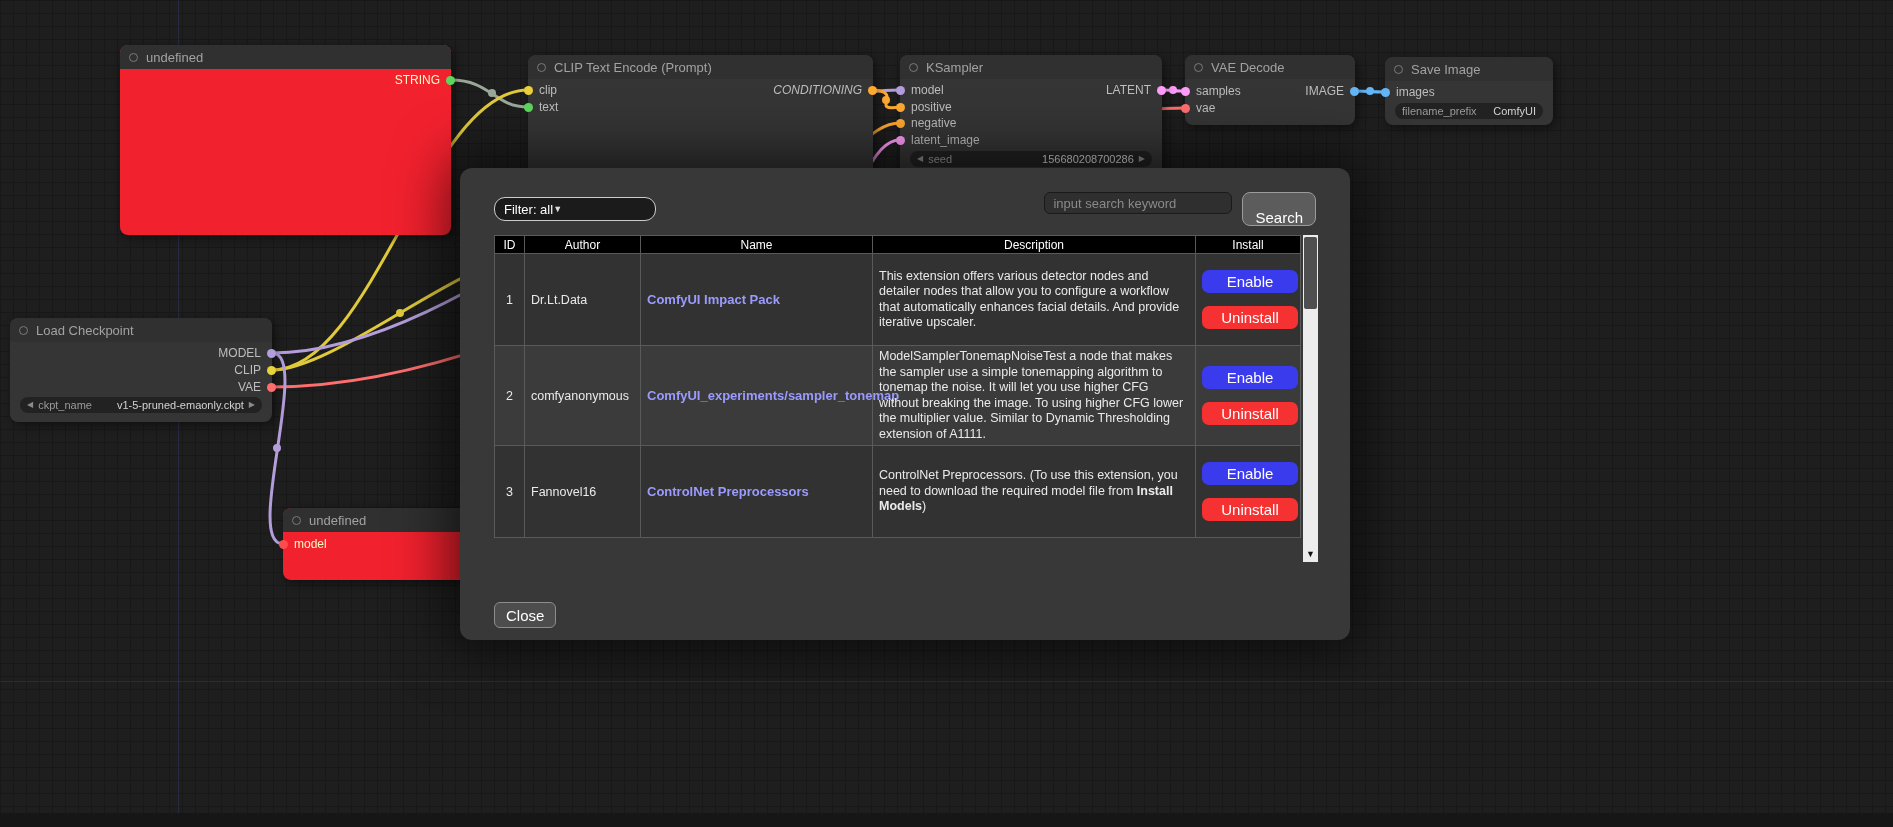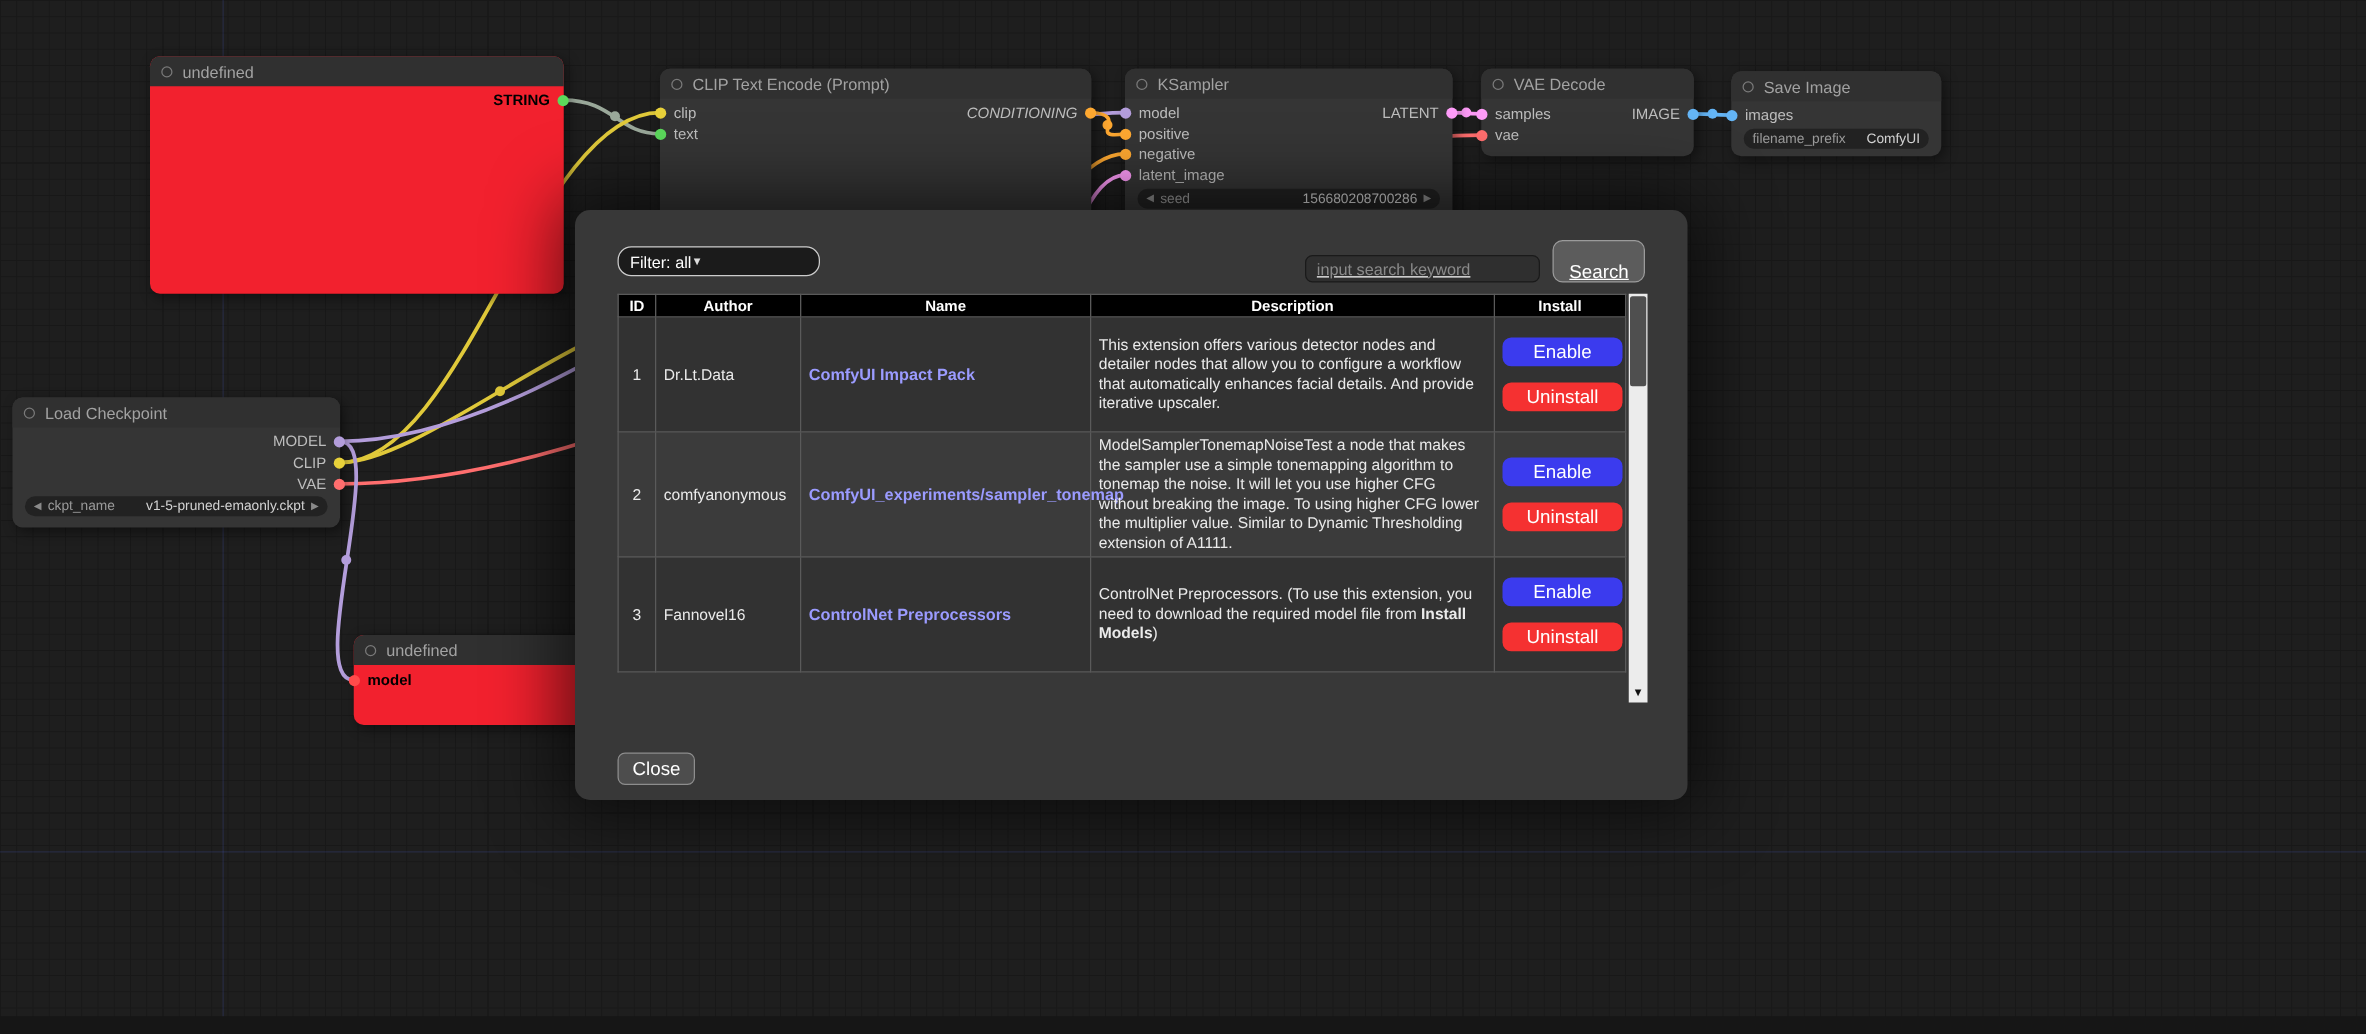--- a/index.html
+++ b/index.html
@@ -30,21 +30,21 @@
   .node.red-node { background:#f2212e; }
   .node-title {
     position:absolute; top:0; left:0; right:0; height:24px; background:#303030;
     border-radius:8px 8px 0 0; display:flex; align-items:center; gap:8px;
     padding:0 9px; font-size:13px; color:#a2a2a2; white-space:nowrap; overflow:hidden;
   }
   .collapse-dot { width:9px; height:9px; border-radius:50%; border:1.5px solid #7a7a7a; flex:0 0 auto; }
   .port { position:absolute; height:14px; display:flex; align-items:center; gap:6px; font-size:12px; color:#bdbdbd; white-space:nowrap; z-index:3; }
   .port.in  { left:-4px; }
   .port.out { right:-4px; }
-  .red-node .port { color:#000000;font-weight:bold; }
+  .red-node .port { color:#fef9c3; }
   .pin { width:9px; height:9px; border-radius:50%; flex:0 0 auto; }
   .pin-yellow { background:#e8d13a; }
   .pin-green  { background:#5bd85b; }
   .pin-orange { background:#ffa931; }
   .pin-purple { background:#b39ddb; }
   .pin-pink   { background:#ff9cf9; }
   .pin-salmon { background:#ff6e6e; }
   .pin-red    { background:#ff4b4b; }
   .pin-blue   { background:#64b5f6; }
 
@@ -63,36 +63,36 @@
     box-shadow: 0 0 55px 12px rgba(0,0,0,0.6);
     padding:24px 34px 12px 34px;
   }
   .dialog-toolbar { display:flex; justify-content:space-between; align-items:center; margin-bottom:9px; }
   .filter-select {
     width:162px; height:24px; background:#1b1b1b; border:1px solid #cccccc;
     border-radius:11px; color:#fff; font-size:13px; display:flex; align-items:center;
     padding:0 9px; cursor:default;
   }
   .filter-caret { font-size:9px; color:#ddd; }
-  .search-group { display:flex; align-items:flex-end; gap:10px;text-decoration:underline; }
+  .search-group { display:flex; align-items:flex-start; gap:10px; }
   .search-input {
     width:188px; height:22px; background:#2f2f2f; border:1px solid #1a1a1a;
     border-radius:6px; color:#ddd; font-size:13px; padding:0 8px;
     font-family:"Liberation Sans", sans-serif;
   }
   .search-input::placeholder { color:#8a8a8a; }
   .search-btn {
     height:26px; padding:16px 12px; background:#5c5c5c; border:1px solid #9b9b9b;
     border-radius:8px; color:#fff; font-size:15px; font-family:"Liberation Sans", sans-serif; cursor:pointer;
   }
 
   .table-zone { display:flex; align-items:flex-start; }
   table.grid-table { border-collapse:collapse; width:806px; table-layout:fixed; }
   .grid-table th {
-    background:#000; color:#fff; font-size:12px; font-weight:bold;
+    background:#000; color:#fff; font-size:12px; font-weight:normal;
     border:1px solid #5a5a5a; height:18px; padding:0 4px;
   }
   .grid-table td { border:1px solid #5a5a5a; font-size:12.5px; padding:3px 6px; color:#eaeaea; vertical-align:middle; }
   .grid-table tr.r-odd  td { background:#323232; }
   .grid-table tr.r-even td { background:#3b3b3b; }
   .col-id { width:30px; text-align:center; }
   .col-author { width:116px; }
   .col-name { width:232px; }
   .col-desc { width:323px; }
   .col-install { width:105px; }

